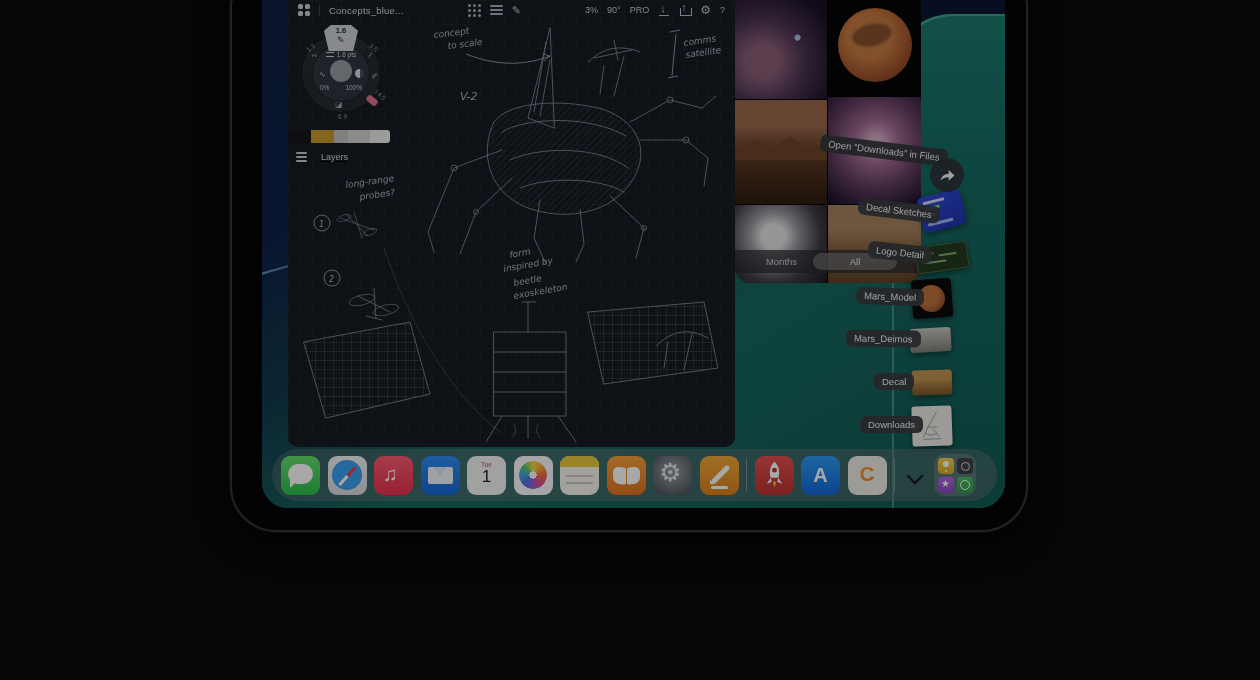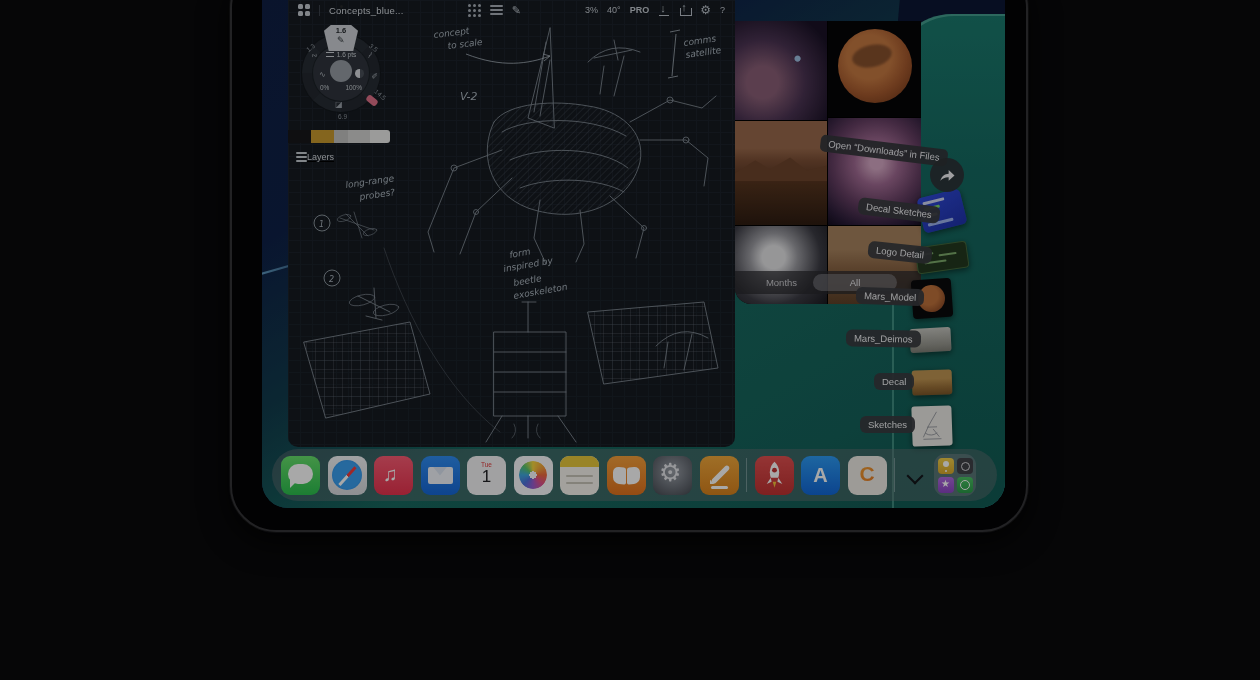--- a/index.html
+++ b/index.html
@@ -78,29 +78,29 @@
   .pct-row { display:flex; gap:16px; font-size:6.5px; color:#c7ccd2; margin-top:2px; }
   .squiggle { position:absolute; left:6px; top:25px; font-size:8px; color:#b7bdc4; }
   .halfmoon { position:absolute; right:5px; top:24px; width:9px; height:9px; border-radius:50%;
     background:linear-gradient(90deg, #d6dadf 50%, #4a5058 50%); }
 
   
   .swatchbar { position:absolute; left:0px; top:130px; width:102px; height:13px; display:flex; z-index:6;
     border-radius:0 3px 3px 0; overflow:hidden; }
   .swatchbar .sw { height:100%; }
   .sw-dot { position:absolute; left:52px; top:5px; width:3px; height:3px; border-radius:50%; background:#26282a; z-index:7; }
-  .layers-row { position:absolute; left:8px; top:152px; display:flex; align-items:center; gap:0; z-index:6;text-decoration:underline; }
+  .layers-row { position:absolute; left:8px; top:152px; display:flex; align-items:center; gap:14px; z-index:6;text-decoration:underline; }
   .layers-row .lines-icon i { width:11px; background:#c6ccd2; }
   .layers-label { font-size:9px; color:#d4d8dd; }
 
   .canvas-art { position:absolute; left:0; top:0; z-index:2; }
 
   
   .photos { position:absolute; left:473px; top:0; width:186px; height:283px; border-radius:0 0 16px 16px;
-    overflow:hidden; background:#000; z-index:3;margin-top:21px; }
+    overflow:hidden; background:#000; z-index:3; }
   .ph { position:absolute; }
   .ph1 { left:0; top:0; width:92px; height:99px;
     background:radial-gradient(circle at 68% 38%, #9fc0e2 0 3%, rgba(0,0,0,0) 4%),
                radial-gradient(circle at 30% 62%, #8a5f77 0 18%, #4a3352 48%, #1a1226 85%); }
   .ph2 { left:93px; top:0; width:93px; height:96px; background:#050507; }
   .ph2 .planet { position:absolute; left:10px; top:8px; width:74px; height:74px; border-radius:50%;
     background:radial-gradient(circle at 42% 38%, #c67a42 0 35%, #a65a2e 60%, #7c3f1e 85%, #5e2d16 100%); }
   .ph2 .planet::after { content:""; position:absolute; left:14px; top:16px; width:40px; height:22px; border-radius:50%;
     background:rgba(60,30,20,.45); filter:blur(1px); transform:rotate(-12deg); }
   .ph3 { left:0; top:100px; width:92px; height:104px;
@@ -332,22 +332,22 @@
             <i></i>
           </div>
         <div class="lines-icon">
             <i></i>
             <i></i>
             <i></i>
           </div>
         <span class="glyph">✎</span>
         <div class="spacer"></div>
         <span>3%</span>
-        <span>40°</span>
-        <span style="font-weight:bold">PRO</span>
+        <span>90°</span>
+        <span style="font-weight:normal">PRO</span>
         <span class="i-download"></span>
         <span class="i-share"></span>
         <span class="glyph" style="font-size:12px">⚙</span>
         <span>?</span>
       </div>
 
       <div class="wheel">
         <div class="wheel-wedge">
           <div class="wedge-label">1.6</div>
           <div class="wedge-pen">✎</div>
@@ -434,21 +434,21 @@
 
     <div class="drag-label dl3">Mars_Model</div>
     <div class="thumb th-mars-model"></div>
 
     <div class="drag-label dl4">Mars_Deimos</div>
     <div class="thumb th-deimos"></div>
 
     <div class="drag-label dl5">Decal</div>
     <div class="thumb th-mars"></div>
 
-    <div class="drag-label dl6">Sketches</div>
+    <div class="drag-label dl6">Downloads</div>
     <div class="thumb th-assembly">
       <svg width="34" height="34" viewBox="0 0 34 34">
         <g stroke="#8b8f96" stroke-width="0.8" fill="none">
           <path d="M22 3 L14 16 M14 16 L8 28 M12 18 h10 M10 24 q6 4 12 0 M18 20 l6 8 M8 30 h18"></path>
         </g>
       </svg>
     </div>
 
     <div class="dock">
       <div class="app a-messages">

